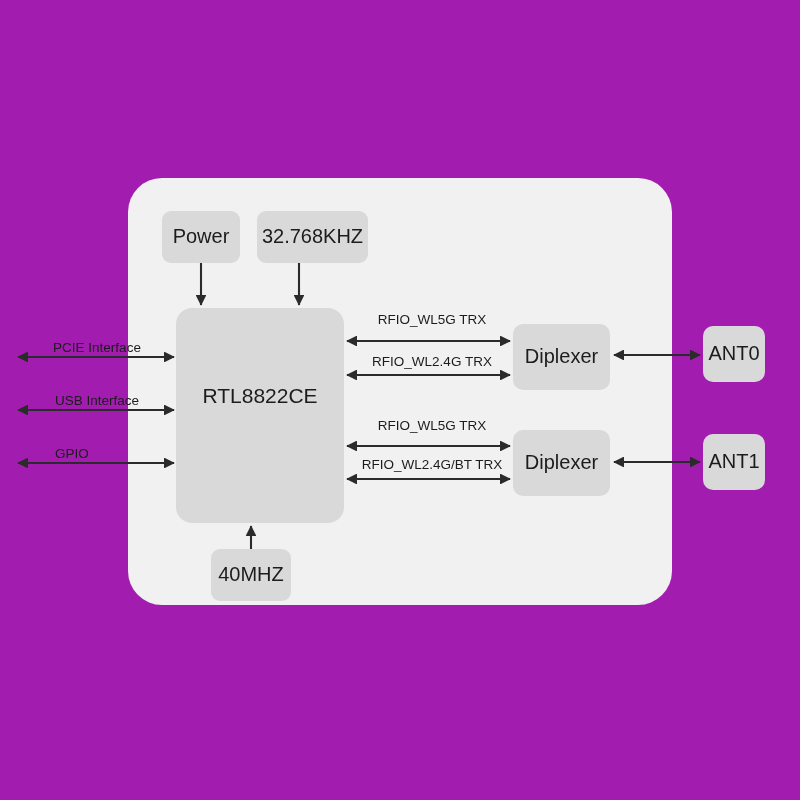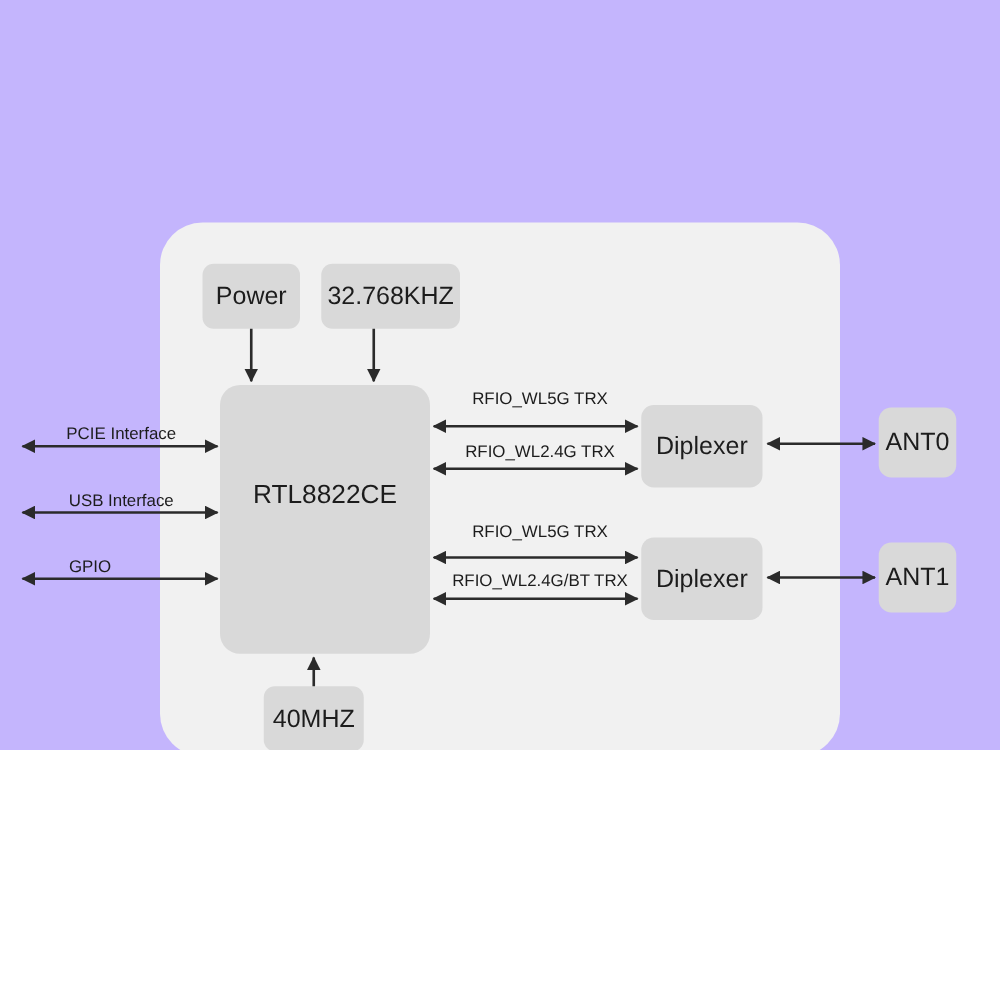--- a/index.html
+++ b/index.html
@@ -3,22 +3,22 @@
 <meta charset="utf-8">
 <style>
   html, body {
     margin: 0;
     padding: 0;
     background: #ffffff;
   }
   #canvas {
     position: relative;
     width: 800px;
-    height: 600px;
-    background: #c4b5fd;
+    height: 800px;
+    background: #a21caf;
     overflow: hidden;
     font-family: "Liberation Sans", sans-serif;
   }
   #diagram-svg {
     position: absolute;
     left: 0;
     top: 0;
     width: 800px;
     height: 800px;
   }

